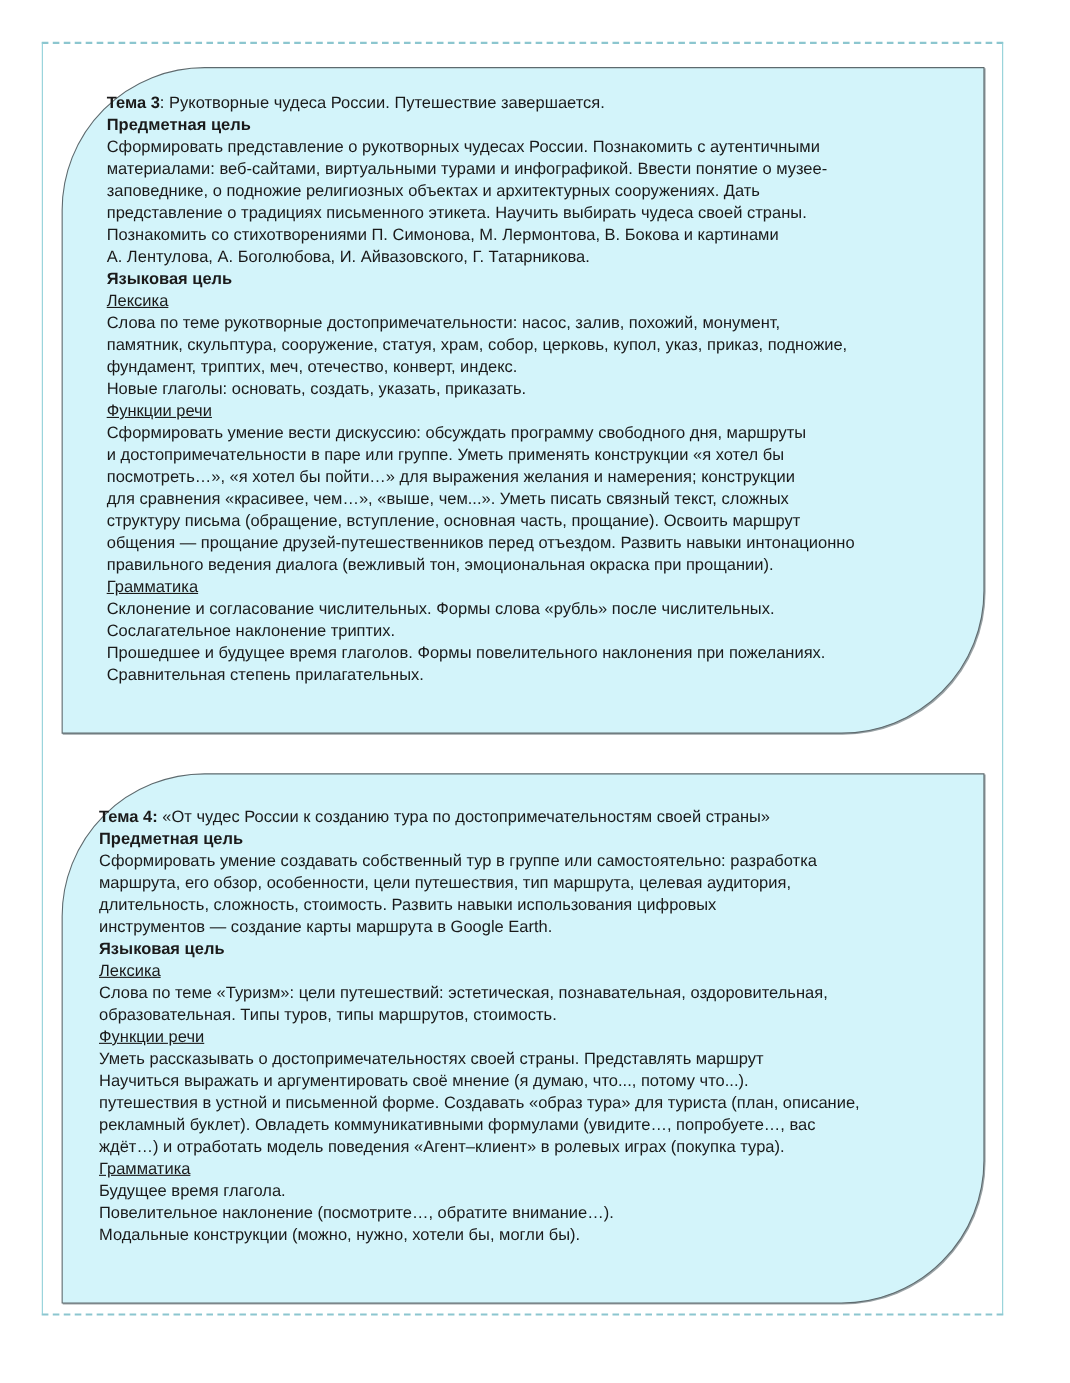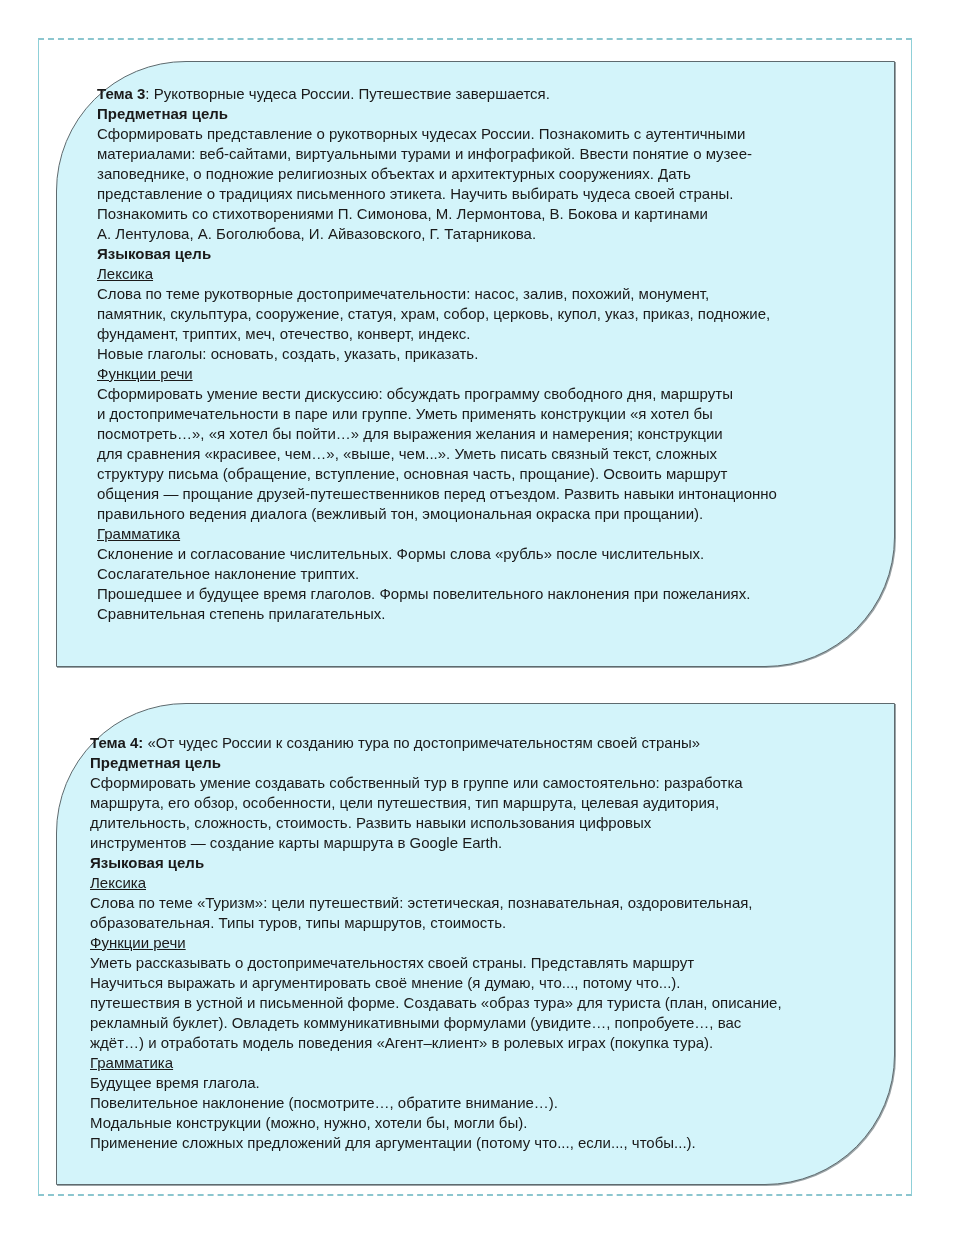--- a/index.html
+++ b/index.html
@@ -116,14 +116,13 @@
   <p class="line">Уметь рассказывать о достопримечательностях своей страны. Представлять маршрут</p>
   <p class="line">Научиться выражать и аргументировать своё мнение (я думаю, что..., потому что...).</p>
   <p class="line">путешествия в устной и письменной форме. Создавать «образ тура» для туриста (план, описание,</p>
   <p class="line">рекламный буклет). Овладеть коммуникативными формулами (увидите…, попробуете…, вас</p>
   <p class="line">ждёт…) и отработать модель поведения «Агент–клиент» в ролевых играх (покупка тура).</p>
 
   <p class="line underline">Грамматика</p>
   <p class="line">Будущее время глагола.</p>
   <p class="line">Повелительное наклонение (посмотрите…, обратите внимание…).</p>
   <p class="line">Модальные конструкции (можно, нужно, хотели бы, могли бы).</p>
-  <p class="line">Применение сложных предложений для аргументации (потому что..., если..., чтобы...).</p>
 </div>
 
 </body></html>

